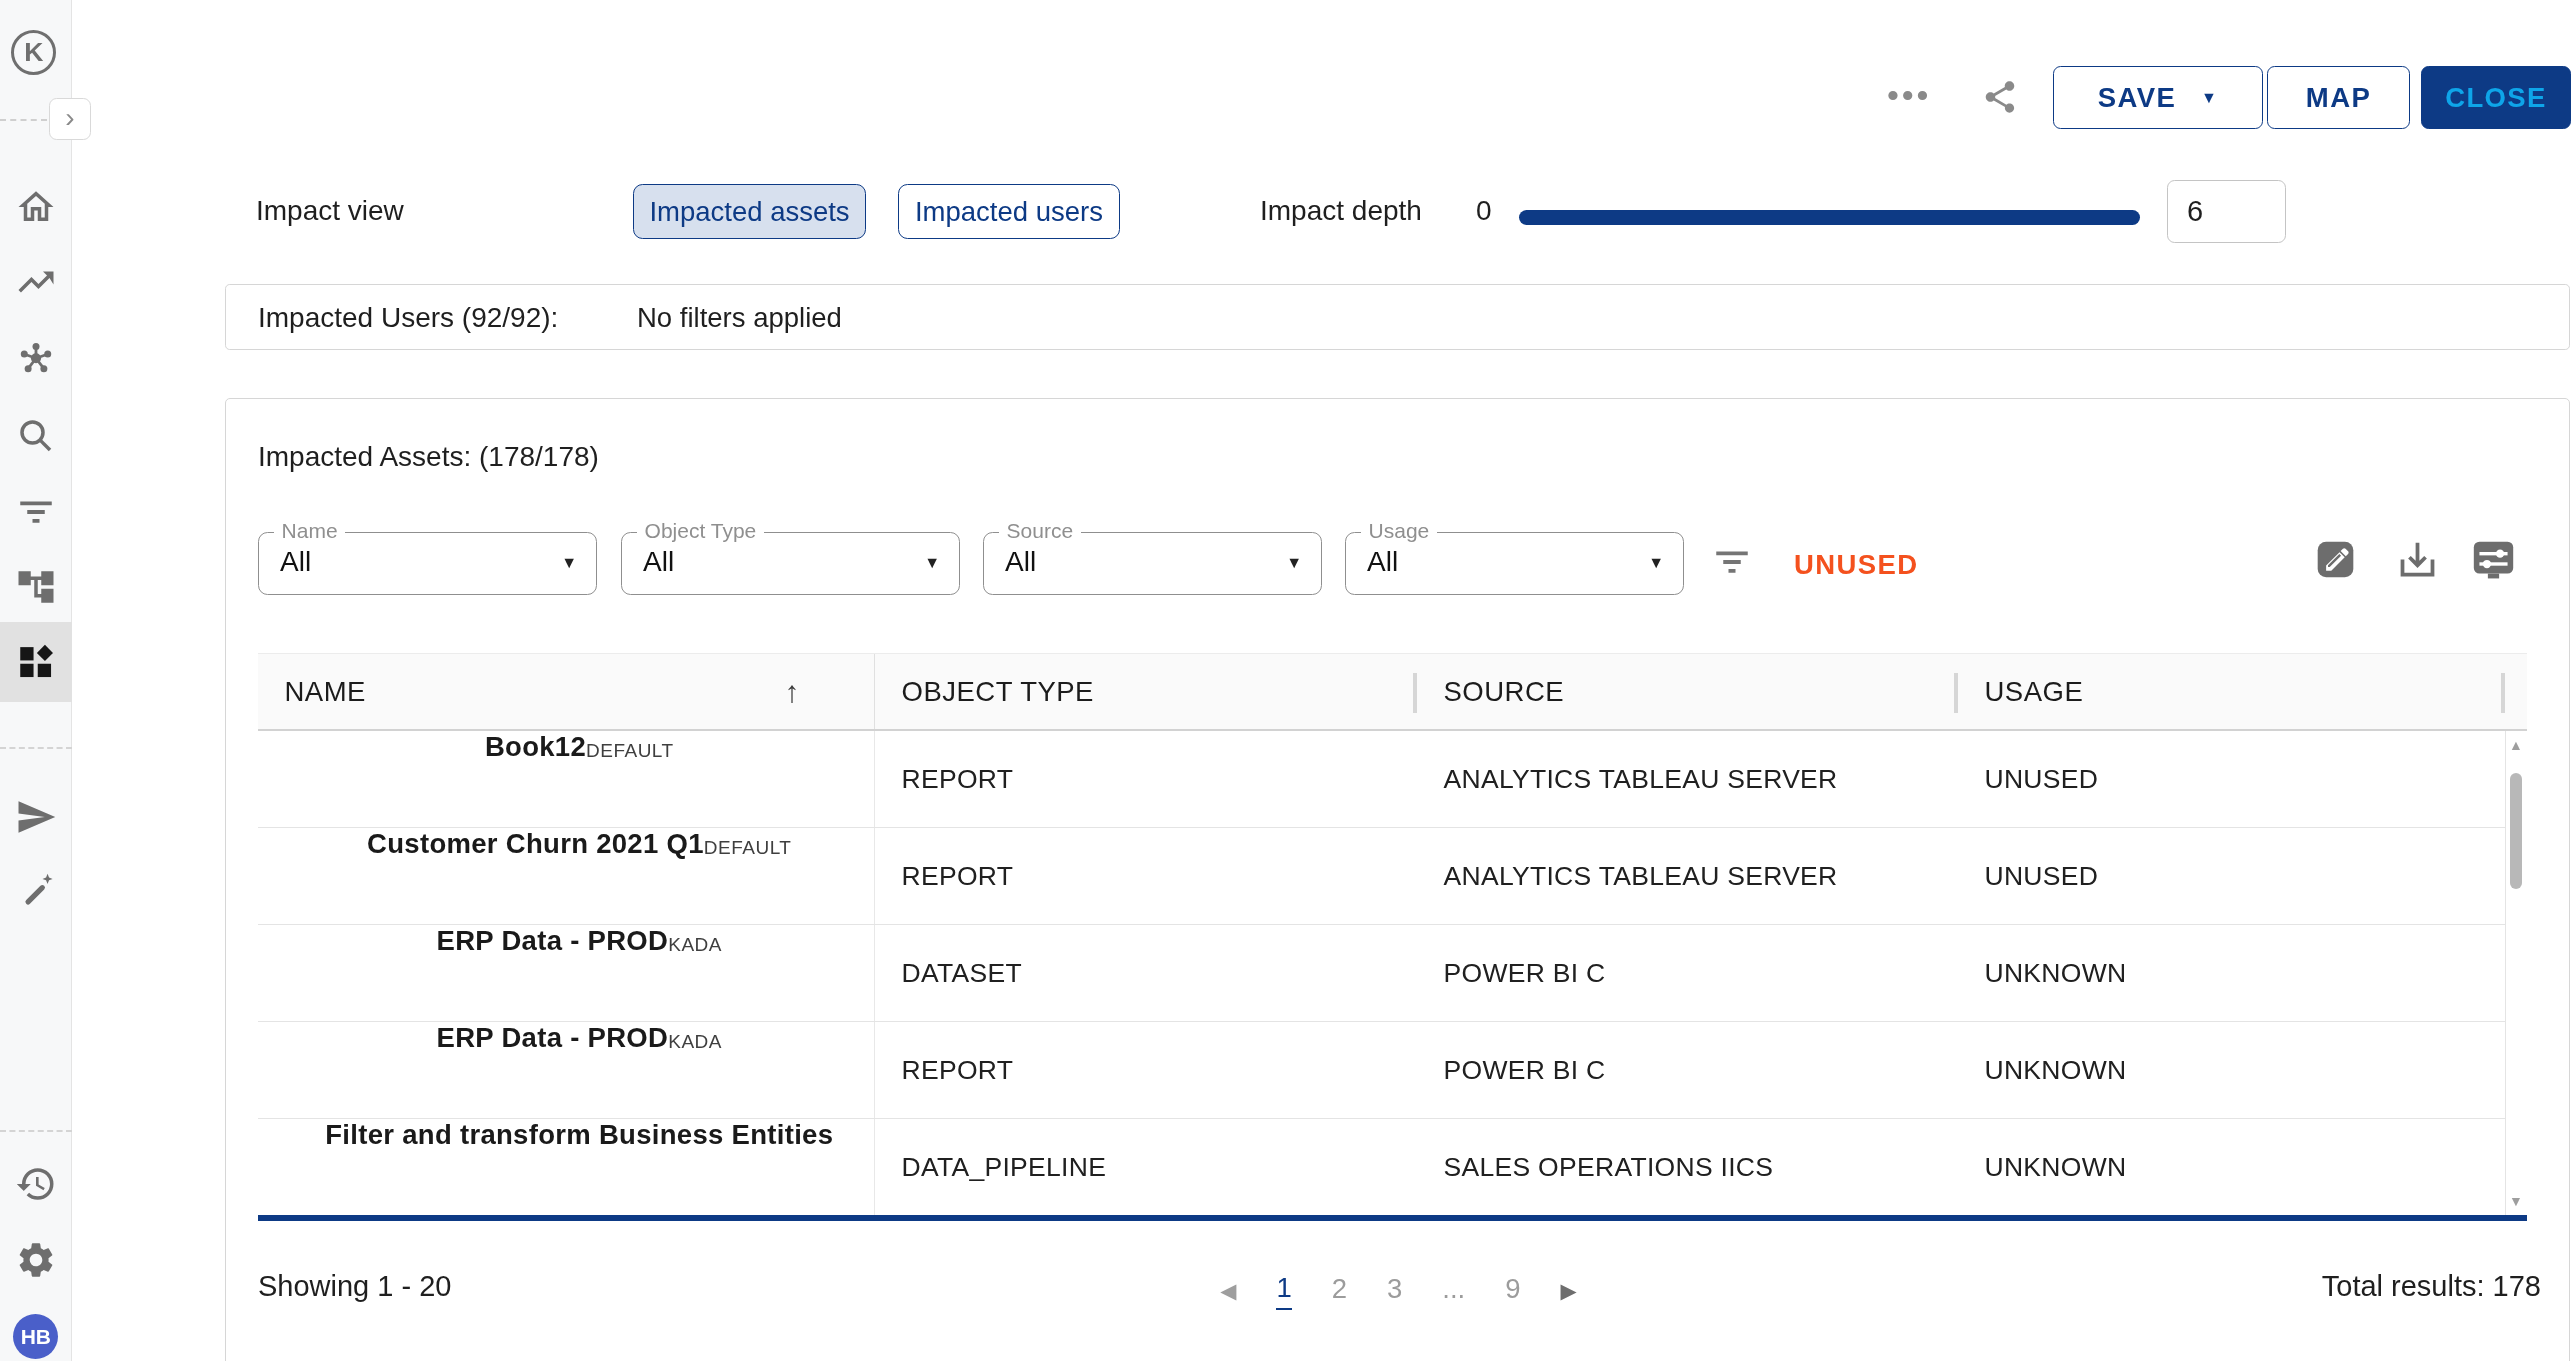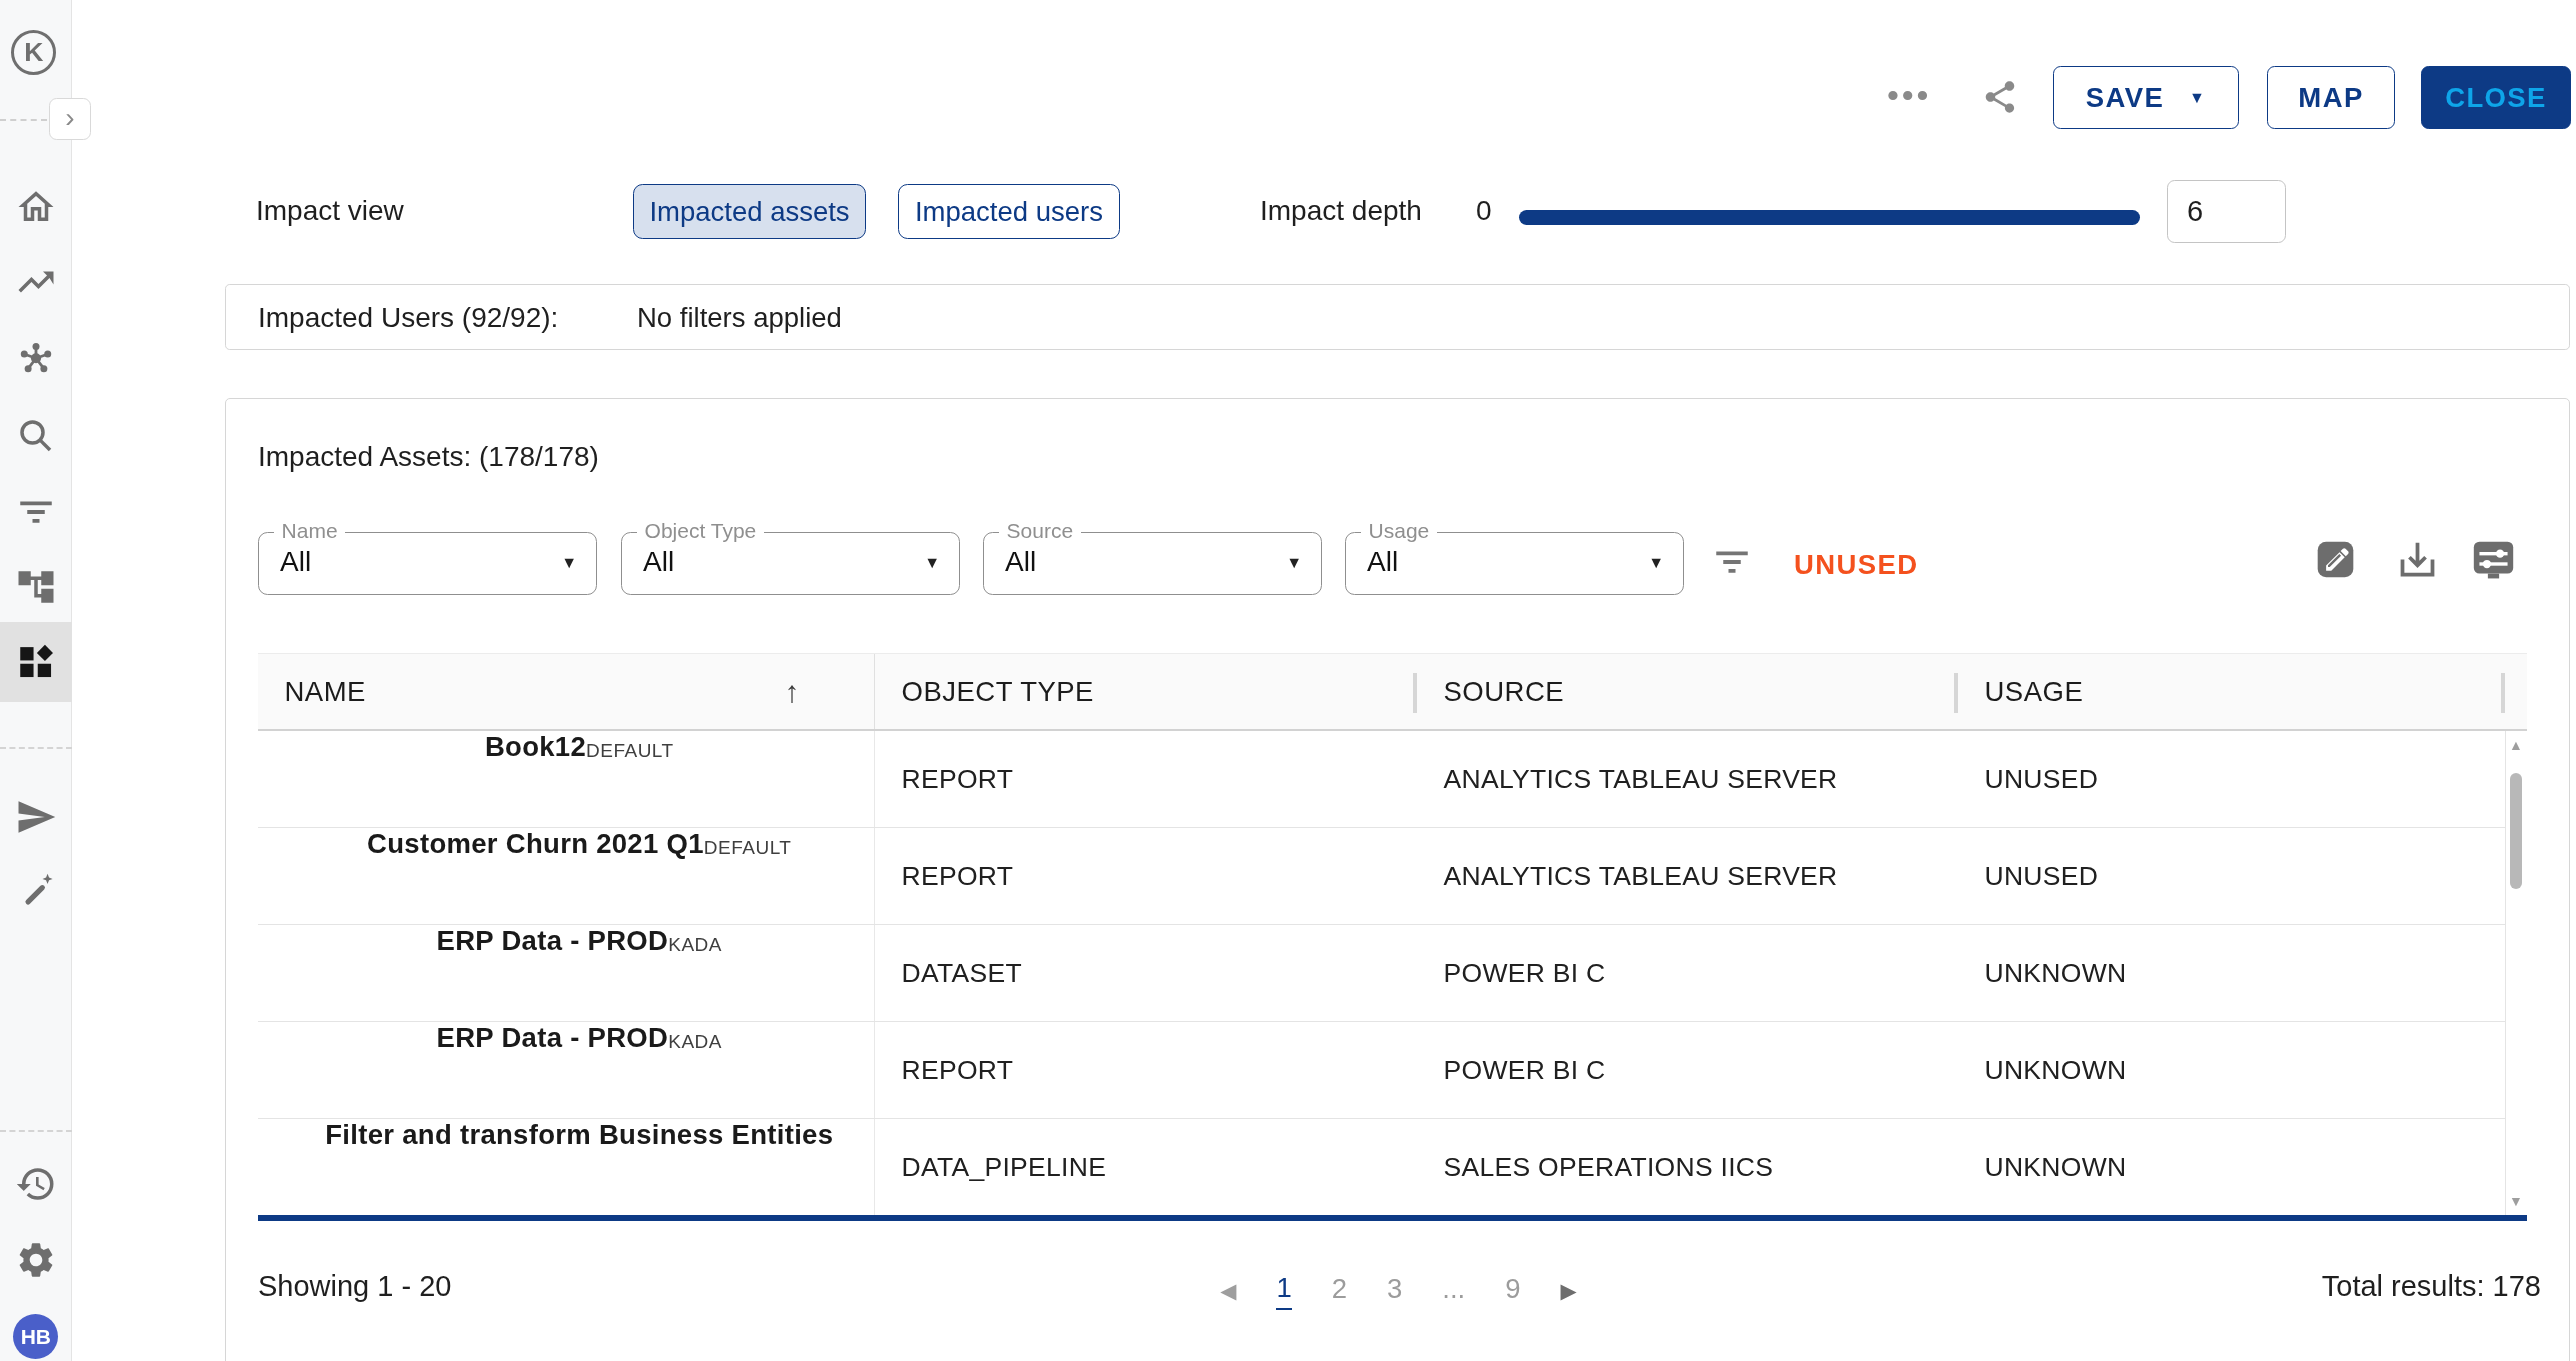--- a/index.html
+++ b/index.html
@@ -33,23 +33,23 @@
   .page-title .t-sub  { color:#9a9a9a; font-weight:normal; }
   .ext-icon { display:inline-block; vertical-align:-3.8px; margin-left:9.5px; }
   .more-dots { position:absolute; left:1887px; top:76px; font-size:34px; letter-spacing:2.8px;
                color:#8a8a8a; cursor:pointer; }
   .share-icon { position:absolute; left:1981px; top:78px; width:38px; height:38px; cursor:pointer; }
   .btn { position:absolute; top:66px; height:63px; border-radius:7.6px; font-size:27.5px;
          font-weight:bold; letter-spacing:1.4px; display:flex; align-items:center;
          justify-content:center; cursor:pointer; font-family:"Liberation Sans",sans-serif; }
   .btn-outline { border:1.9px solid #0d3a85; color:#0d3a85; background:#fff; }
   .btn-solid   { background:#0d3a85; color:#0ea5e9; border:1.9px solid #0d3a85; }
-  .btn-save  { left:2053px; width:186px; }
+  .btn-save  { left:2053px; width:210px; }
   .btn-save .caret { font-size:16px; margin-left:24.6px; }
-  .btn-map   { left:2267px; width:128px; }
+  .btn-map   { left:2267px; width:143px; }
   .btn-close { left:2421px; width:150px; }
 
   
   .impact-label { position:absolute; left:256px; top:195px; font-size:28px; color:#1f1f1f; }
   .toggle { position:absolute; top:184px; height:55px; border:1.9px solid #0d3a85; border-radius:9.5px;
             color:#0d3a85; font-size:27.5px; display:flex; align-items:center; justify-content:center;
             cursor:pointer; background:#fff; }
   .toggle.selected { background:#d7e0ee; }
   .toggle-assets { left:633px; width:233px; }
   .toggle-users  { left:898px; width:222px; }

